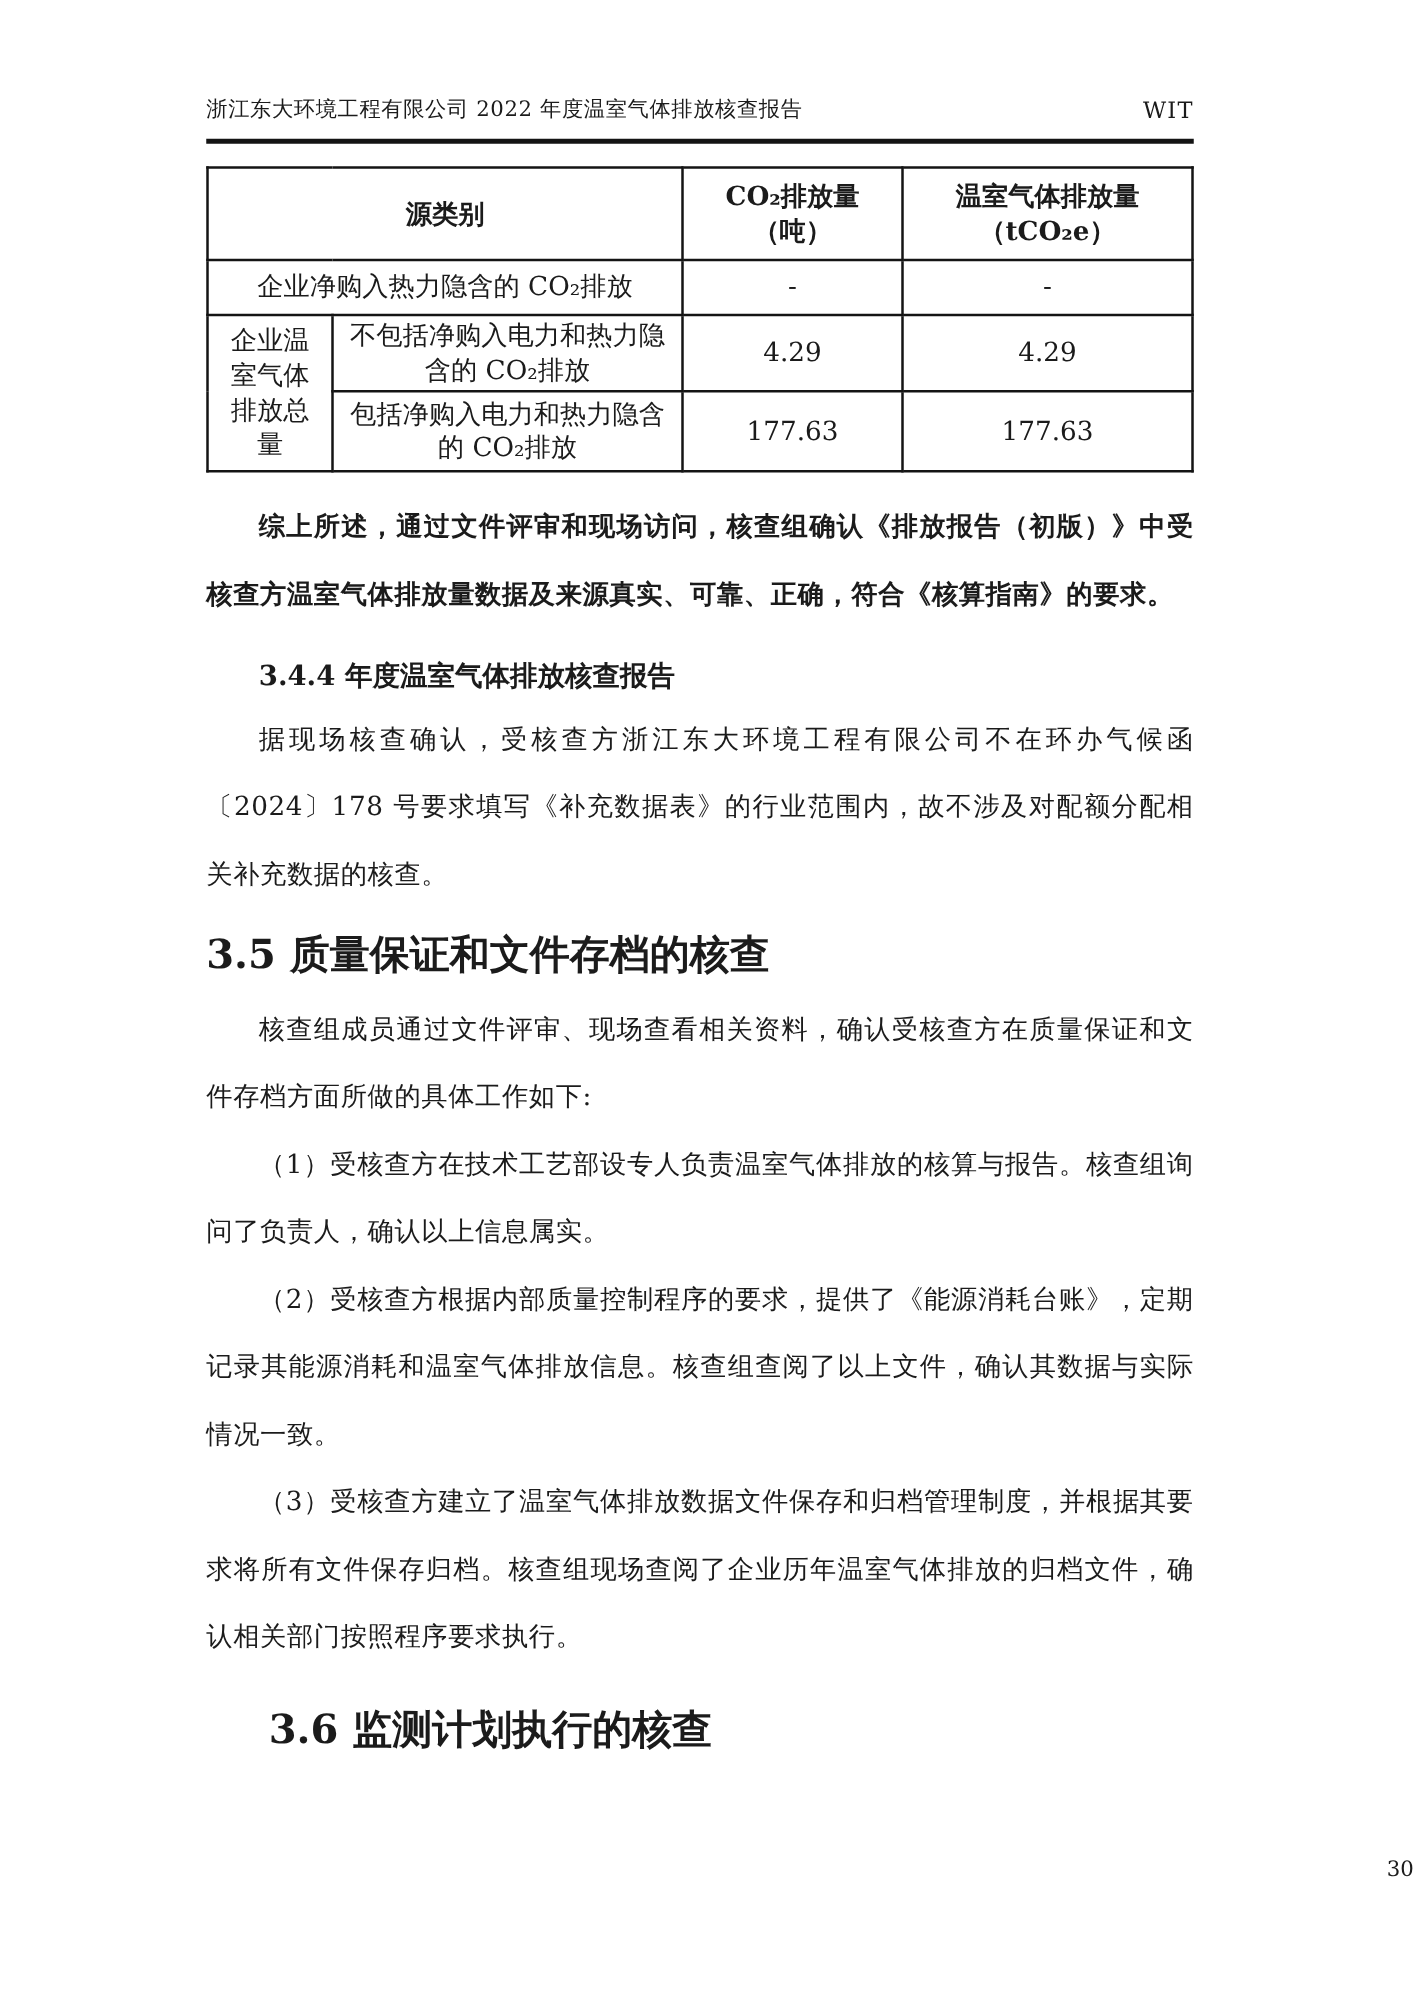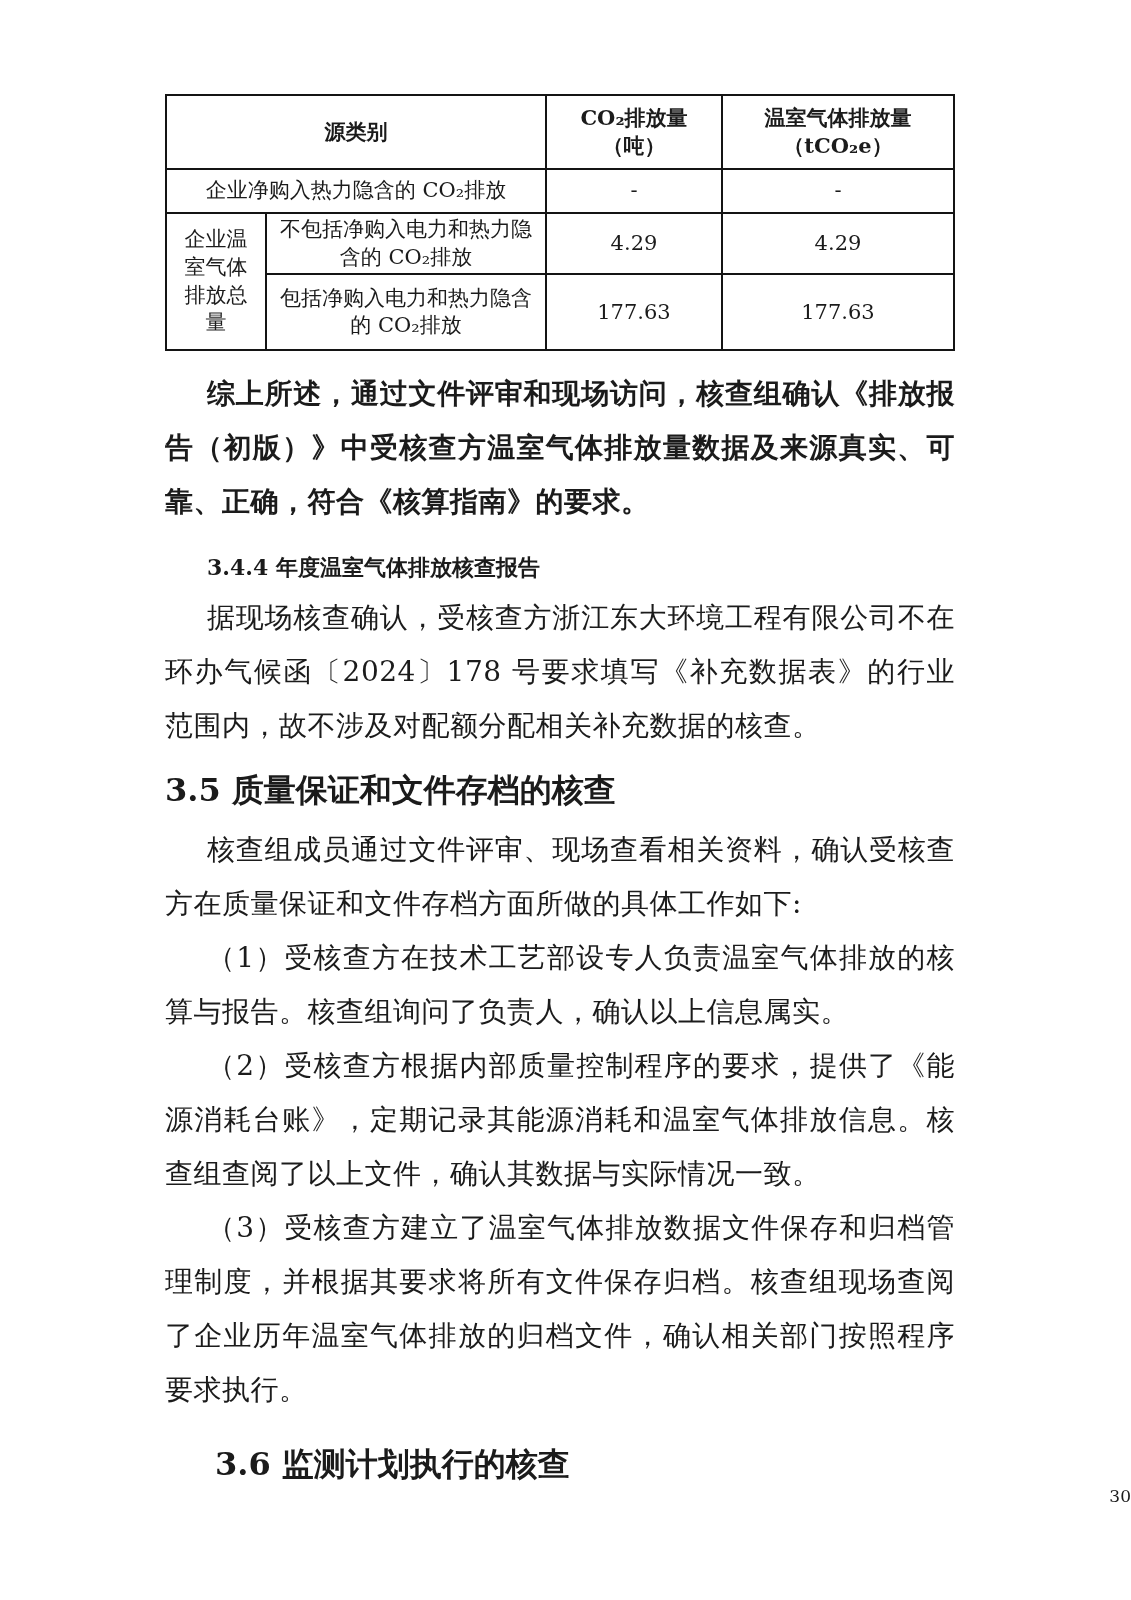--- a/index.html
+++ b/index.html
@@ -39,25 +39,25 @@
     vertical-align: middle;
     font-size: 21px;
     line-height: 1.32;
     padding: 2px 8px;
     box-sizing: border-box;
   }
   .emissions-table th { font-weight: bold; white-space: pre-line; }
   .row-header   { height: 74px; }
   .row-heat     { height: 44px; }
   .row-excl     { height: 60px; }
-  .row-incl     { height: 76px; }
+  .row-incl     { height: 64px; }
 
   
   .para {
-    font-size: 28px;
+    font-size: 21px;
     line-height: 54px;
     text-align: justify;
     text-indent: 42px;
     letter-spacing: 0.5px;
     margin: 0;
   }
   .para.bold { font-weight: bold; }
   .para.first { margin-top: 16px; }
   .h-sub {
     font-size: 22px;
@@ -79,20 +79,24 @@
     bottom: 94px;
     text-align: right;
     font-size: 17px;
   }
 </style>
 </head>
 <body>
 
 <div class="page">
 
+  <div class="doc-header">
+    <span>浙江东大环境工程有限公司 2022 年度温室气体排放核查报告</span>
+    <span class="wit">WIT</span>
+  </div>
 
   <table class="emissions-table">
     <colgroup>
       <col style="width:100px">
       <col style="width:280px">
       <col style="width:176px">
       <col>
     </colgroup>
     <tbody>
       <tr class="row-header">

